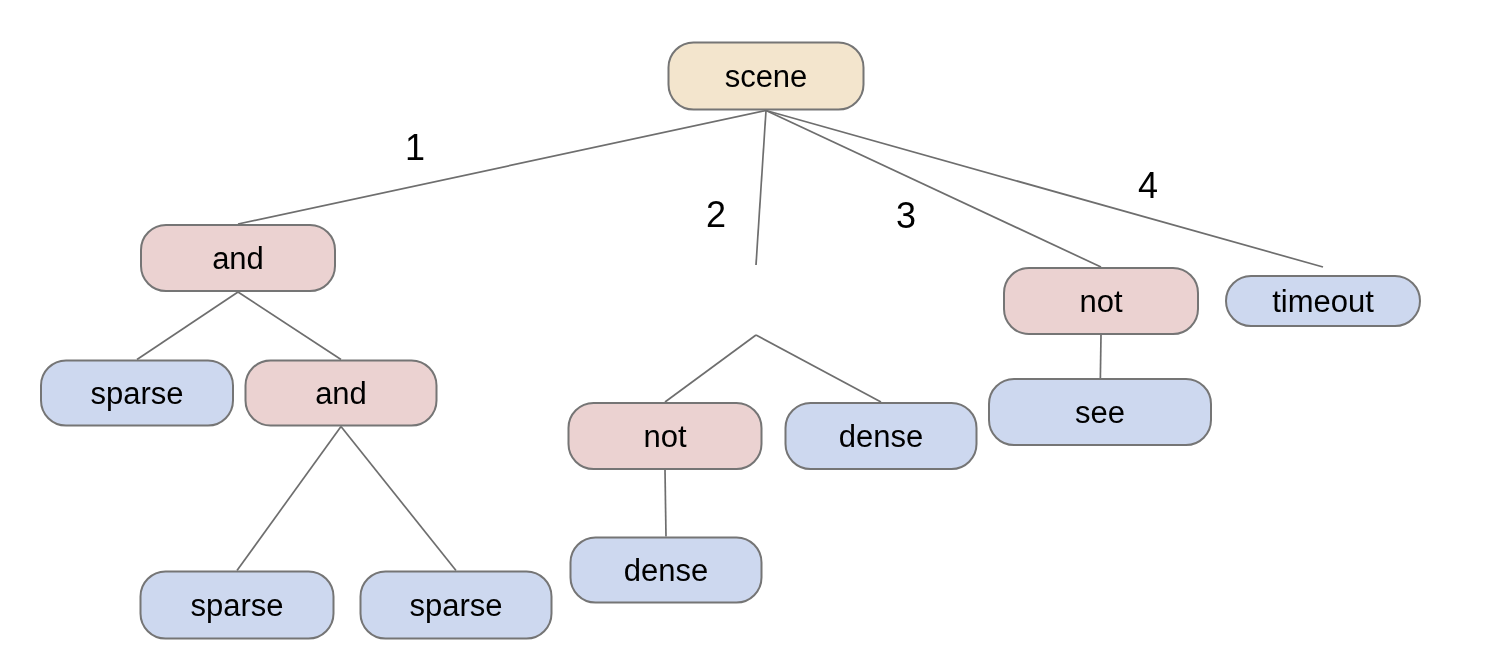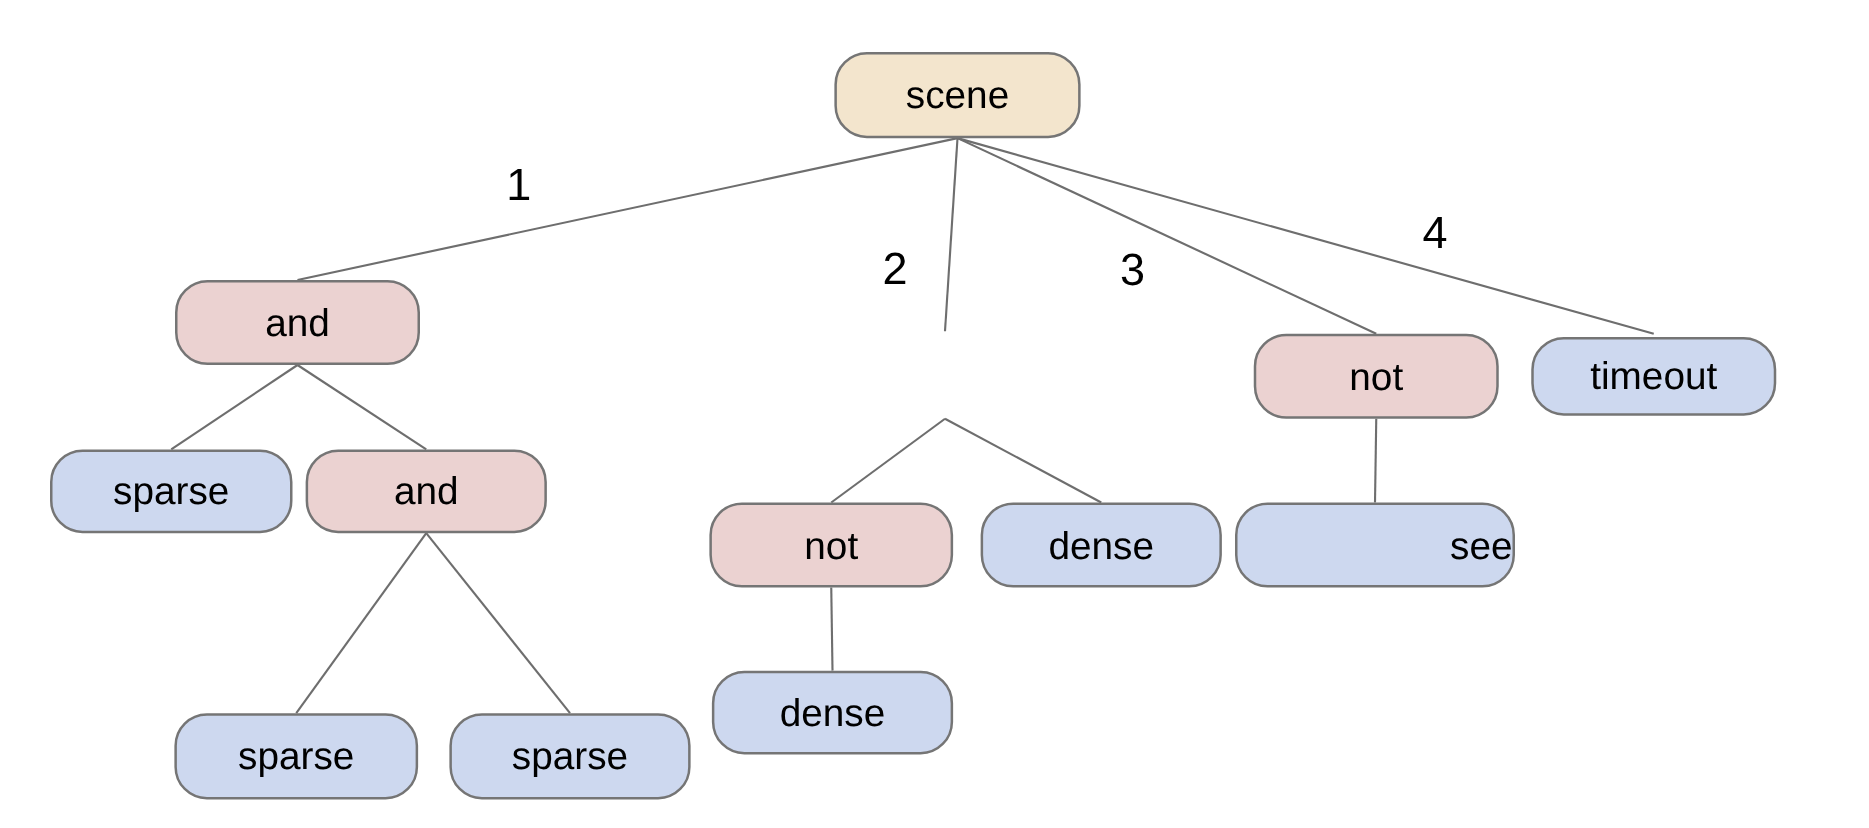--- a/index.html
+++ b/index.html
@@ -70,36 +70,36 @@
     <div class="edge-label" style="left: 1148px; top: 186px; color: rgb(0, 0, 0);">4</div>
     <div class="tree-node" style="left: 766px; top: 76px; width: 197px; height: 69px; background: rgb(243, 229, 205); border-color: rgb(117, 117, 117);">
       <span class="node-label" style="color: rgb(0, 0, 0);">scene</span>
     </div>
     <div class="tree-node" style="left: 238px; top: 258px; width: 196px; height: 68px; background: rgb(235, 210, 209); border-color: rgb(117, 117, 117);">
       <span class="node-label" style="color: rgb(0, 0, 0);">and</span>
     </div>
     <div class="tree-node" style="left: 1101px; top: 301px; width: 196px; height: 68px; background: rgb(235, 210, 209); border-color: rgb(117, 117, 117);">
       <span class="node-label" style="color: rgb(0, 0, 0);">not</span>
     </div>
-    <div class="tree-node" style="left: 1323px; top: 301px; width: 196px; height: 63px; background: rgb(205, 216, 239); border-color: rgb(117, 117, 117);">
+    <div class="tree-node" style="left: 1323px; top: 301px; width: 196px; height: 52px; background: rgb(205, 216, 239); border-color: rgb(117, 117, 117);">
       <span class="node-label" style="color: rgb(0, 0, 0);">timeout</span>
     </div>
     <div class="tree-node" style="left: 137px; top: 393px; width: 194px; height: 67px; background: rgb(205, 216, 239); border-color: rgb(117, 117, 117);">
       <span class="node-label" style="color: rgb(0, 0, 0);">sparse</span>
     </div>
     <div class="tree-node" style="left: 341px; top: 393px; width: 193px; height: 67px; background: rgb(235, 210, 209); border-color: rgb(117, 117, 117);">
       <span class="node-label" style="color: rgb(0, 0, 0);">and</span>
     </div>
     <div class="tree-node" style="left: 665px; top: 436px; width: 195px; height: 68px; background: rgb(235, 210, 209); border-color: rgb(117, 117, 117);">
       <span class="node-label" style="color: rgb(0, 0, 0);">not</span>
     </div>
     <div class="tree-node" style="left: 881px; top: 436px; width: 193px; height: 68px; background: rgb(205, 216, 239); border-color: rgb(117, 117, 117);">
       <span class="node-label" style="color: rgb(0, 0, 0);">dense</span>
     </div>
-    <div class="tree-node" style="left: 1100px; top: 436px; width: 224px; height: 68px; background: rgb(205, 216, 239); border-color: rgb(117, 117, 117); justify-content: flex-end;">
+    <div class="tree-node" style="left: 1100px; top: 412px; width: 224px; height: 68px; background: rgb(205, 216, 239); border-color: rgb(117, 117, 117);">
       <span class="node-label" style="color: rgb(0, 0, 0);">see</span>
     </div>
     <div class="tree-node" style="left: 237px; top: 605px; width: 195px; height: 69px; background: rgb(205, 216, 239); border-color: rgb(117, 117, 117);">
       <span class="node-label" style="color: rgb(0, 0, 0);">sparse</span>
     </div>
     <div class="tree-node" style="left: 456px; top: 605px; width: 193px; height: 69px; background: rgb(205, 216, 239); border-color: rgb(117, 117, 117);">
       <span class="node-label" style="color: rgb(0, 0, 0);">sparse</span>
     </div>
     <div class="tree-node" style="left: 666px; top: 570px; width: 193px; height: 67px; background: rgb(205, 216, 239); border-color: rgb(117, 117, 117);">
       <span class="node-label" style="color: rgb(0, 0, 0);">dense</span>

